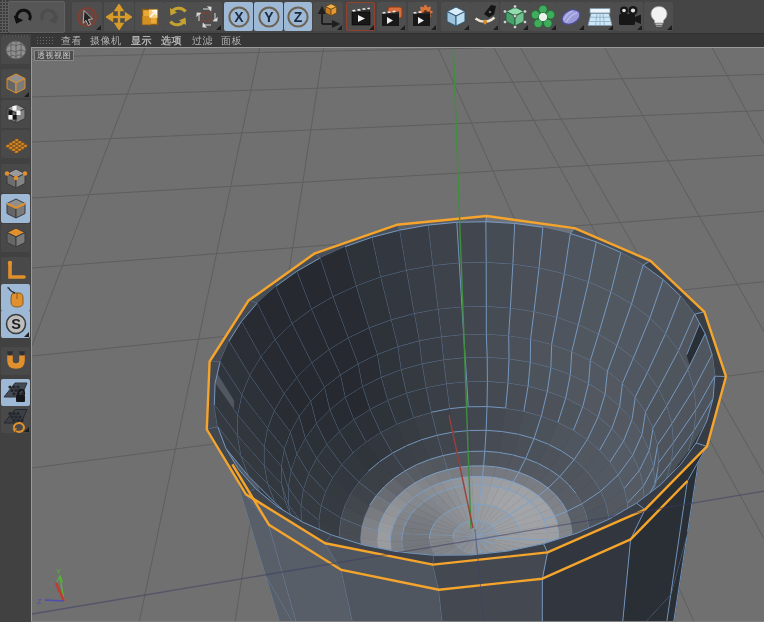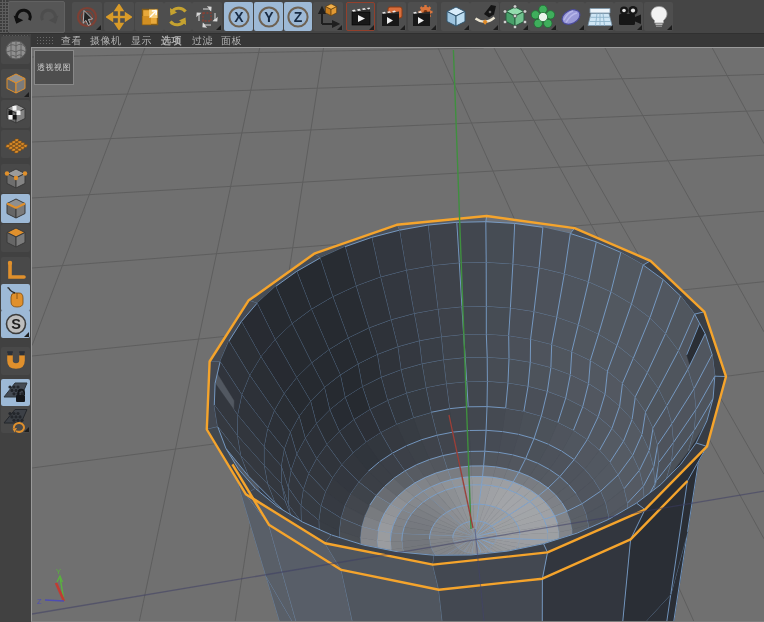--- a/index.html
+++ b/index.html
@@ -33,21 +33,21 @@
   #viewport{position:absolute;left:31px;top:34px;width:733px;height:588px;}
   #vp-menubar{position:absolute;left:0;top:0;width:733px;height:13px;background:#373737;}
   #vp-menubar .mdots{position:absolute;left:5px;top:2px;width:17px;height:9px;
       background-image:radial-gradient(#6a6a6a 0.8px, transparent 1px);background-size:3px 3px;}
   .mitem{position:absolute;top:0;height:15px;line-height:13px;font-size:10px;color:#b2b2b2;
          letter-spacing:0.5px;white-space:nowrap;}
   #vp-canvas{position:absolute;left:0;top:13px;width:733px;height:575px;
       border-left:1px solid #9a9a9a;border-top:1px solid #9a9a9a;border-bottom:1px solid #7e7e7e;
       box-sizing:border-box;}
   #scene{position:absolute;left:0;top:0;width:732px;height:573px;display:block;}
-  #vp-label{position:absolute;left:2px;top:2px;height:9px;line-height:9px;padding:12px 2px;
+  #vp-label{position:absolute;left:2px;top:2px;height:9px;line-height:9px;padding:0 2px;
       background:#4e4e4e;border:1px solid #888888;color:#c9c9c9;font-size:8px;letter-spacing:0.5px;}
 </style>
 </head>
 <body>
 
 <div id="app">
   <div id="toolbar">
     <div class="drag"></div>
     <div id="undo-panel"></div>
   <div class="tbtn panel" style="left: 9px; width: 27px;">
@@ -419,21 +419,21 @@
           <path d="M11.5 25.5 L9.5 21.5 L14 21 Z" fill="#e0902c"></path>
         </svg>
         <span class="tri"></span>
       </div>
     </div>
   <div id="viewport">
     <div id="vp-menubar">
       <div class="mdots"></div>
     <div class="mitem" style="left: 30px;">查看</div>
         <div class="mitem" style="left: 59px;">摄像机</div>
-        <div class="mitem" style="left: 100px;">显示</div>
+        <div class="mitem" style="left: 100px; font-weight: bold;">显示</div>
         <div class="mitem" style="left: 130px; font-weight: bold;">选项</div>
         <div class="mitem" style="left: 161px; font-family: Liberation Serif, serif;">过滤</div>
         <div class="mitem" style="left: 190px;">面板</div>
       </div>
     <div id="vp-canvas">
       <svg id="scene" viewBox="0 0 732 573">
           <rect x="0" y="0" width="732" height="573" fill="#707070"></rect>
           <g stroke="#5e5e5e" stroke-width="1" fill="none">
             <path d="M0 297.6L112.9 0"></path>
             <path d="M203.2 573L291.5 0"></path>

